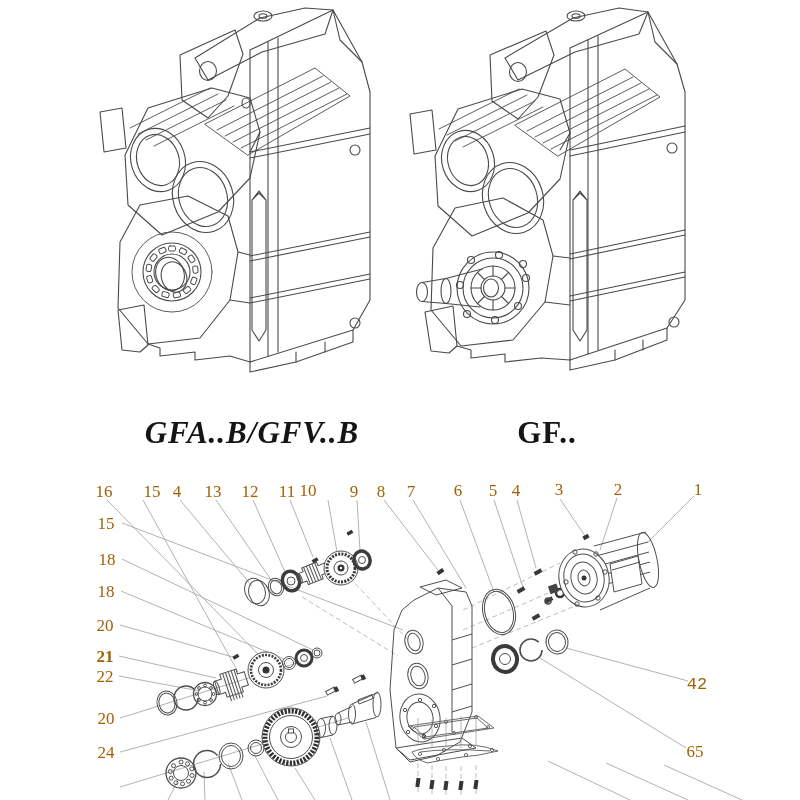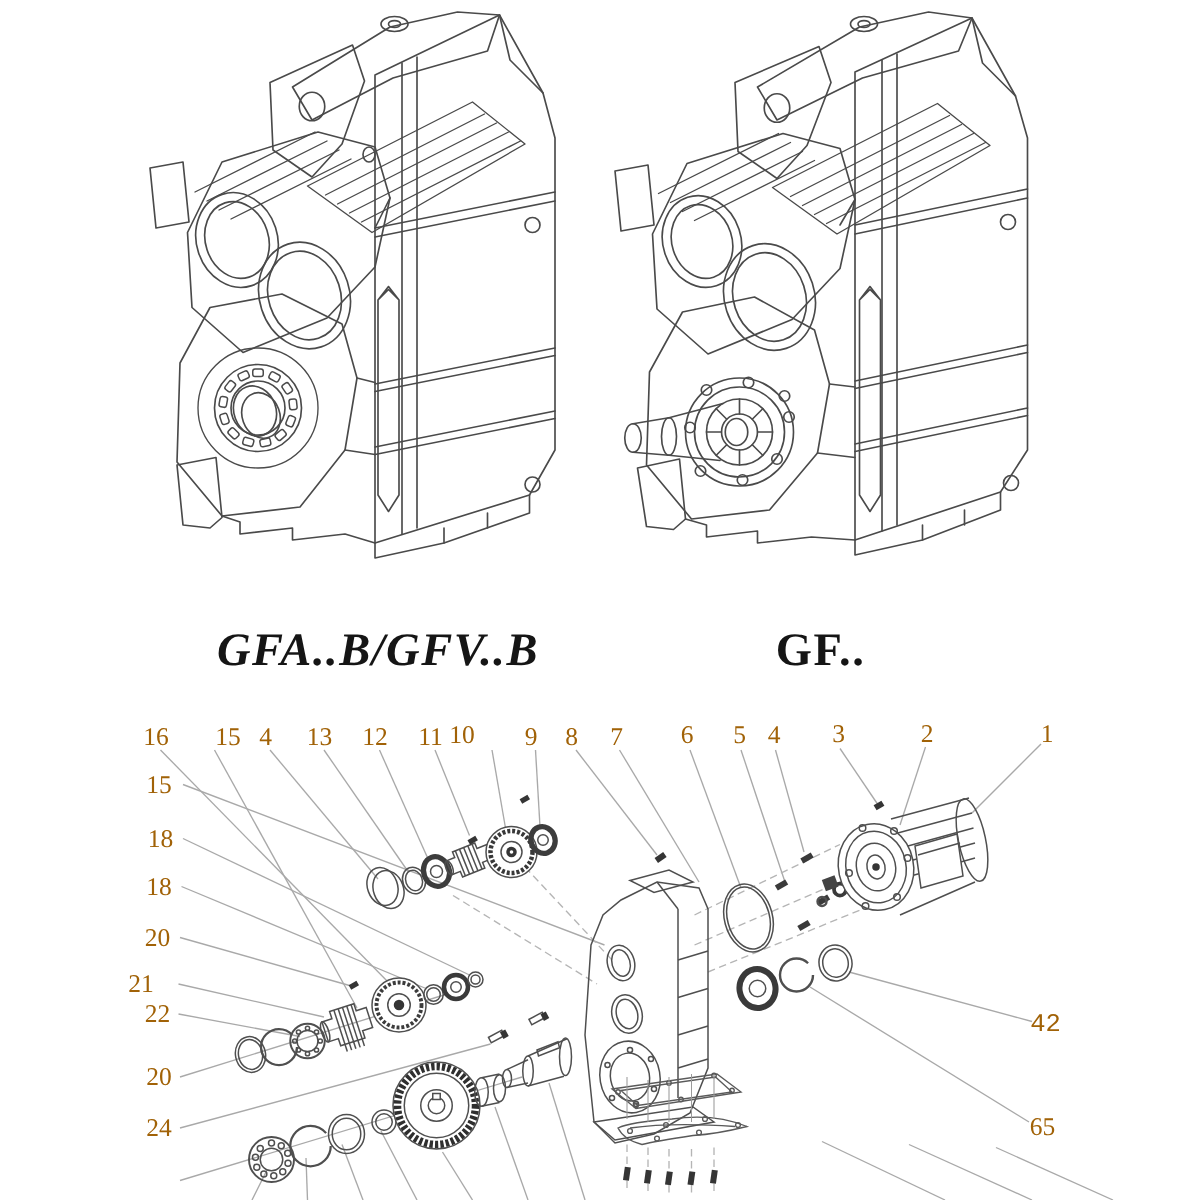--- a/index.html
+++ b/index.html
@@ -474,21 +474,21 @@
   <span class="callout" style="left:287px;top:491px;">11</span>
   <span class="callout" style="left:250px;top:491px;">12</span>
   <span class="callout" style="left:213px;top:491px;">13</span>
   <span class="callout" style="left:177px;top:491px;">4</span>
   <span class="callout" style="left:152px;top:491px;">15</span>
   <span class="callout" style="left:104px;top:491px;">16</span>
   <span class="callout" style="left:106px;top:523px;">15</span>
   <span class="callout" style="left:107px;top:559px;">18</span>
   <span class="callout" style="left:106px;top:591px;">18</span>
   <span class="callout" style="left:105px;top:625px;">20</span>
-  <span class="callout" style="left:94px;top:656px;">21</span>
+  <span class="callout" style="left:105px;top:656px;font-weight:bold;">21</span>
   <span class="callout" style="left:105px;top:676px;">22</span>
   <span class="callout" style="left:106px;top:718px;">20</span>
   <span class="callout" style="left:106px;top:752px;">24</span>
   <span class="callout" style="left:106px;top:831px;margin-left:28px;">25</span>
   <span class="callout" style="left:695px;top:751px;">65</span>
   <span class="callout" style="left:697px;top:684px;font-family:Liberation Mono, monospace;">42</span>
 
 </div>
 
 </body></html>

